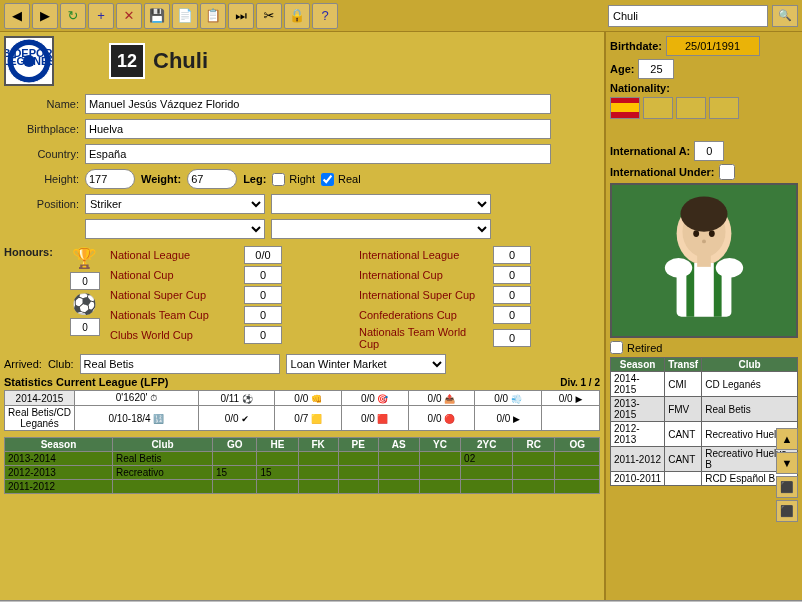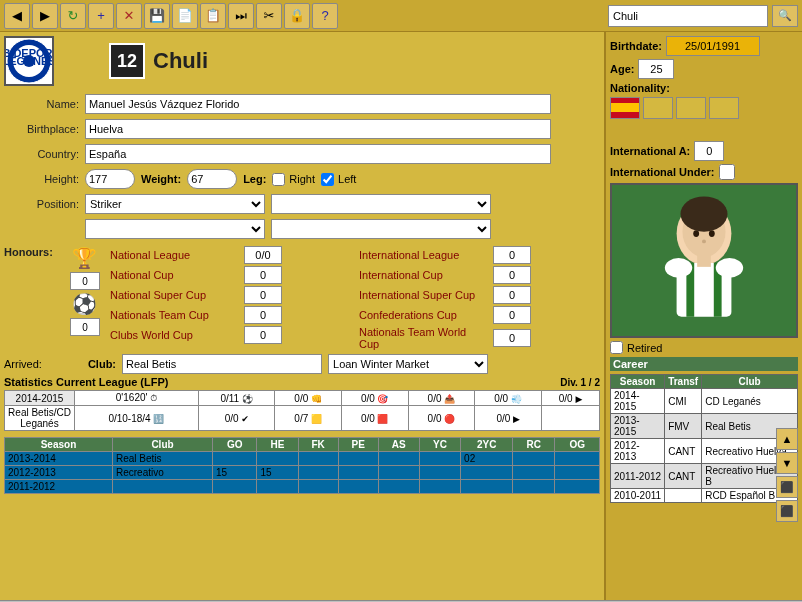--- a/index.html
+++ b/index.html
@@ -35,21 +35,21 @@
     .stats-table { width: 100%; border-collapse: collapse; margin-bottom: 2px; }
     .stats-table td, .stats-table th { border: 1px solid #888; padding: 1px 2px; background: white; text-align: center; font-size: 10px; }
 
     .career-table { width: 100%; border-collapse: collapse; }
     .career-table td, .career-table th { border: 1px solid #666; padding: 1px 3px; font-size: 10px; }
     .career-table th { background: #4a7a4a; color: white; font-weight: bold; }
     .career-table tr:nth-child(even) td { background: #e0e0e0; }
     .career-table tr:nth-child(odd) td { background: white; }
 
     .season-table { width: 100%; border-collapse: collapse; margin-top: 2px; }
-    .season-table td, .season-table th { border: 1px solid #888; padding: 1px 3px; font-size: 10px; background: #0369a1; }
+    .season-table td, .season-table th { border: 1px solid #888; padding: 1px 3px; font-size: 10px; background: #4d7c0f; }
     .season-table th { background: #4a7a4a; color: white; }
 
     .player-photo { width: 160px; height: 160px; background: #2a6030; border: 2px solid #555; overflow: hidden; display: flex; align-items: center; justify-content: center; }
   </style>
 </head>
 <body>
 
 <div class="top-toolbar">
   <div class="toolbar-btn">◀</div>
   <div class="toolbar-btn">▶</div>
@@ -107,21 +107,21 @@
       <input class="form-input form-input-sm" type="text" value="177" style="">
       <span style="font-weight:bold;">Weight:</span>
       <input class="form-input form-input-sm" type="text" value="67" style="">
       <span style="font-weight:bold;">Leg:</span>
       <div class="check-group">
         <input type="checkbox" style="">
         <span class="check-label">Right</span>
       </div>
       <div class="check-group">
         <input type="checkbox" checked="" style="">
-        <span class="check-label">Left</span>
+        <span class="check-label">Real</span>
       </div>
     </div>
 
     <div class="form-row">
       <span class="form-label">Position:</span>
       <select class="pos-select">
         <option>Striker</option>
       </select>
       <select class="pos-select2">
         <option></option>
@@ -191,21 +191,21 @@
           <div class="honour-row">
             <span class="honour-name">Nationals Team World Cup</span>
             <input type="text" value="0" class="honour-val" style="">
           </div>
         </div>
       </div>
     </div>
 
     <div style="display:flex;align-items:center;gap:6px;margin-top:2px;">
       <span style="font-weight:normal;">Arrived:</span>
-      <span style="font-weight:bold;margin-left:40px;">Club:</span>
+      <span style="font-weight:normal;">Club:</span>
       <input type="text" value="Real Betis" style="width: 200px; height: 20px; border: 1px solid rgb(136, 136, 136); background: white; padding: 1px 3px;">
       <select style="height:20px;width:160px;border:1px solid #888;background:white;">
         <option>Loan Winter Market</option>
       </select>
     </div>
 
     <div style="display:flex;justify-content:space-between;align-items:center;">
       <span style="font-weight:bold;">Statistics Current League (LFP)</span>
       <span style="font-size:10px;font-weight:bold;">Div. 1 / 2</span>
     </div>
@@ -357,21 +357,20 @@
 
         <rect x="87" y="70" width="14" height="14" fill="#e8c8a0"></rect>
       </svg>
     </div>
 
     <div style="display:flex;align-items:center;gap:4px;">
       <input type="checkbox" style="">
       <span style="font-size:11px;">Retired</span>
     </div>
 
-    <div style="font-weight:bold;font-size:11px;background:#4a7a4a;color:white;padding:1px 3px;">Career</div>
 
     <table class="career-table">
       <thead>
         <tr>
           <th>Season</th>
           <th>Transf</th>
           <th>Club</th>
         </tr>
       </thead>
       <tbody>

